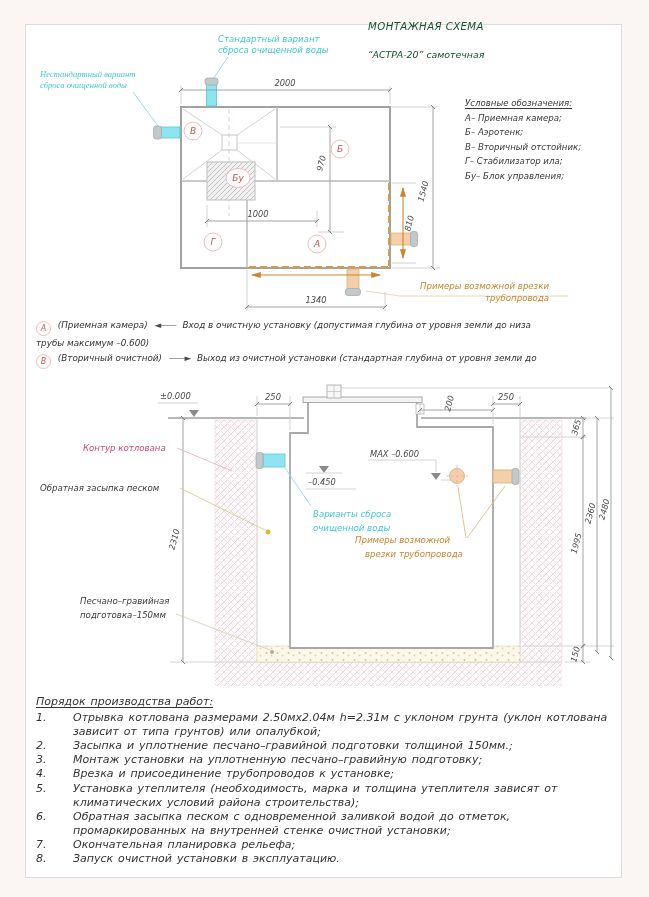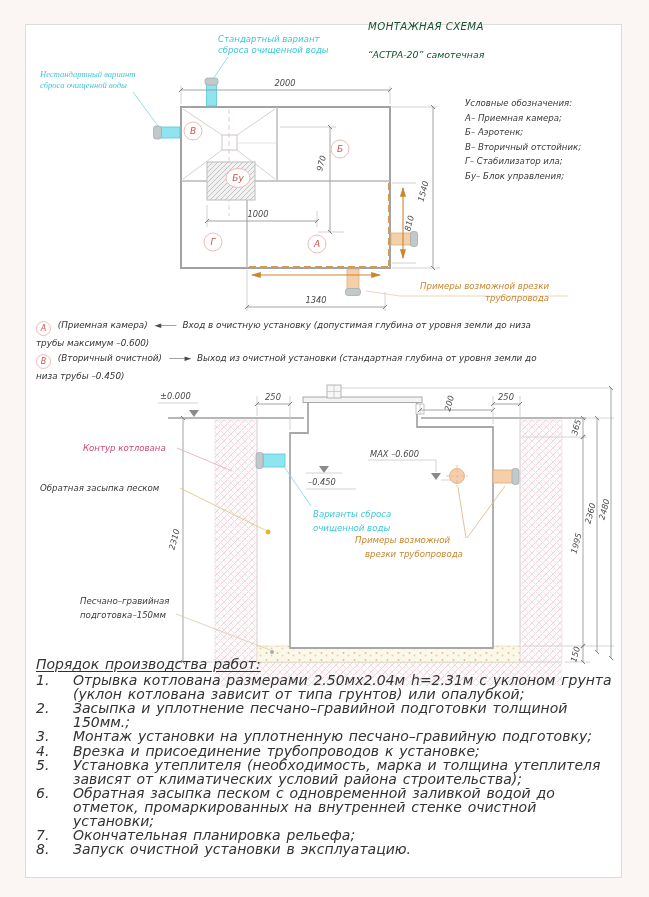--- a/index.html
+++ b/index.html
@@ -6,27 +6,27 @@
   body{width:649px;height:897px;position:relative;background:#fbf5f3;font-family:"DejaVu Sans",sans-serif;overflow:hidden;}
   .frame{position:absolute;left:25px;top:24px;width:595px;height:852px;background:#fff;border:1.5px solid #dcdcdc;}
   .abs{position:absolute;}
   .it{font-style:italic;}
   .title-block{left:320px;top:21px;width:212px;text-align:center;color:#14532d;}
   .title-block .l1{font-size:10.2px;letter-spacing:.4px;}
   .title-block .l2{font-size:9.4px;margin-top:17px;}
   .cyanlab{color:#3fc8d6;font-size:8.6px;line-height:11px;}
   .orglab{color:#c9862e;font-size:8.6px;line-height:11.5px;}
   .legend{left:465px;top:96px;width:160px;font-size:8.6px;color:#3a3a3a;line-height:14.5px;}
-  .legend .lt{text-underline-offset:2px;}
+  .legend .lt{text-decoration:underline;text-underline-offset:2px;}
   .nbox{display:inline-block;width:11px;height:11px;border:1px solid #ddd2c6;background:#fefdf8;vertical-align:-2px;margin-right:5px;}
   .notes{left:36px;top:318px;width:592px;font-size:8.8px;color:#333;line-height:15px;}
   .noteline{white-space:nowrap;}
   .badge{display:inline-flex;align-items:center;justify-content:center;width:13px;height:13px;border:1px solid #f0bcb8;border-radius:50%;color:#c9554e;font-size:8px;vertical-align:-3px;margin-right:4px;}
   .arrow{color:#4a4a4a;letter-spacing:-1px;margin:0 4px;}
-  .worklist{left:36px;top:657px;width:586px;font-size:14px;color:#333;line-height:14.1px;word-spacing:1.4px;}
+  .worklist{left:36px;top:695px;width:586px;font-size:11px;color:#333;line-height:14.1px;word-spacing:1.4px;}
   .worklist .wt{text-decoration:underline;text-underline-offset:2px;margin-bottom:2px;display:inline-block;}
   .witem{display:grid;grid-template-columns:37px 1fr;}
   svg{position:absolute;left:0;top:0;}
   .t{font:italic 8.3px "DejaVu Sans",sans-serif;fill:#4a4a4a;}
   .tc{text-anchor:middle;}
   .lab{font:italic 8.6px "DejaVu Sans",sans-serif;}
   .bdg{font:italic 9px "DejaVu Sans",sans-serif;fill:#c9554e;text-anchor:middle;}
   .ext{stroke:#c6c6c6;stroke-width:.8;}
   .dim{stroke:#9a9a9a;stroke-width:.9;fill:none;}
   .thin{stroke:#c9c9c9;stroke-width:.8;}
@@ -281,21 +281,20 @@
     <span class="arrow">◄——</span>
     <span>Вход в очистную установку (допустимая глубина от уровня земли до низа</span>
   </div>
   <div>трубы максимум –0.600)</div>
   <div class="noteline">
     <span class="badge">В</span>
     <span>(Вторичный очистной)</span>
     <span class="arrow">——►</span>
     <span>Выход из очистной установки (стандартная глубина от уровня земли до</span>
   </div>
-  <div>низа трубы –0.450)</div>
 </div>
 
 <div class="abs it worklist">
   <span class="wt">Порядок производства работ:</span>
   <div class="witem">
       <span>1.</span>
       <span>Отрывка котлована размерами 2.50мх2.04м h=2.31м с уклоном грунта (уклон котлована зависит от типа грунтов) или опалубкой;</span>
     </div>
   <div class="witem">
       <span>2.</span>

